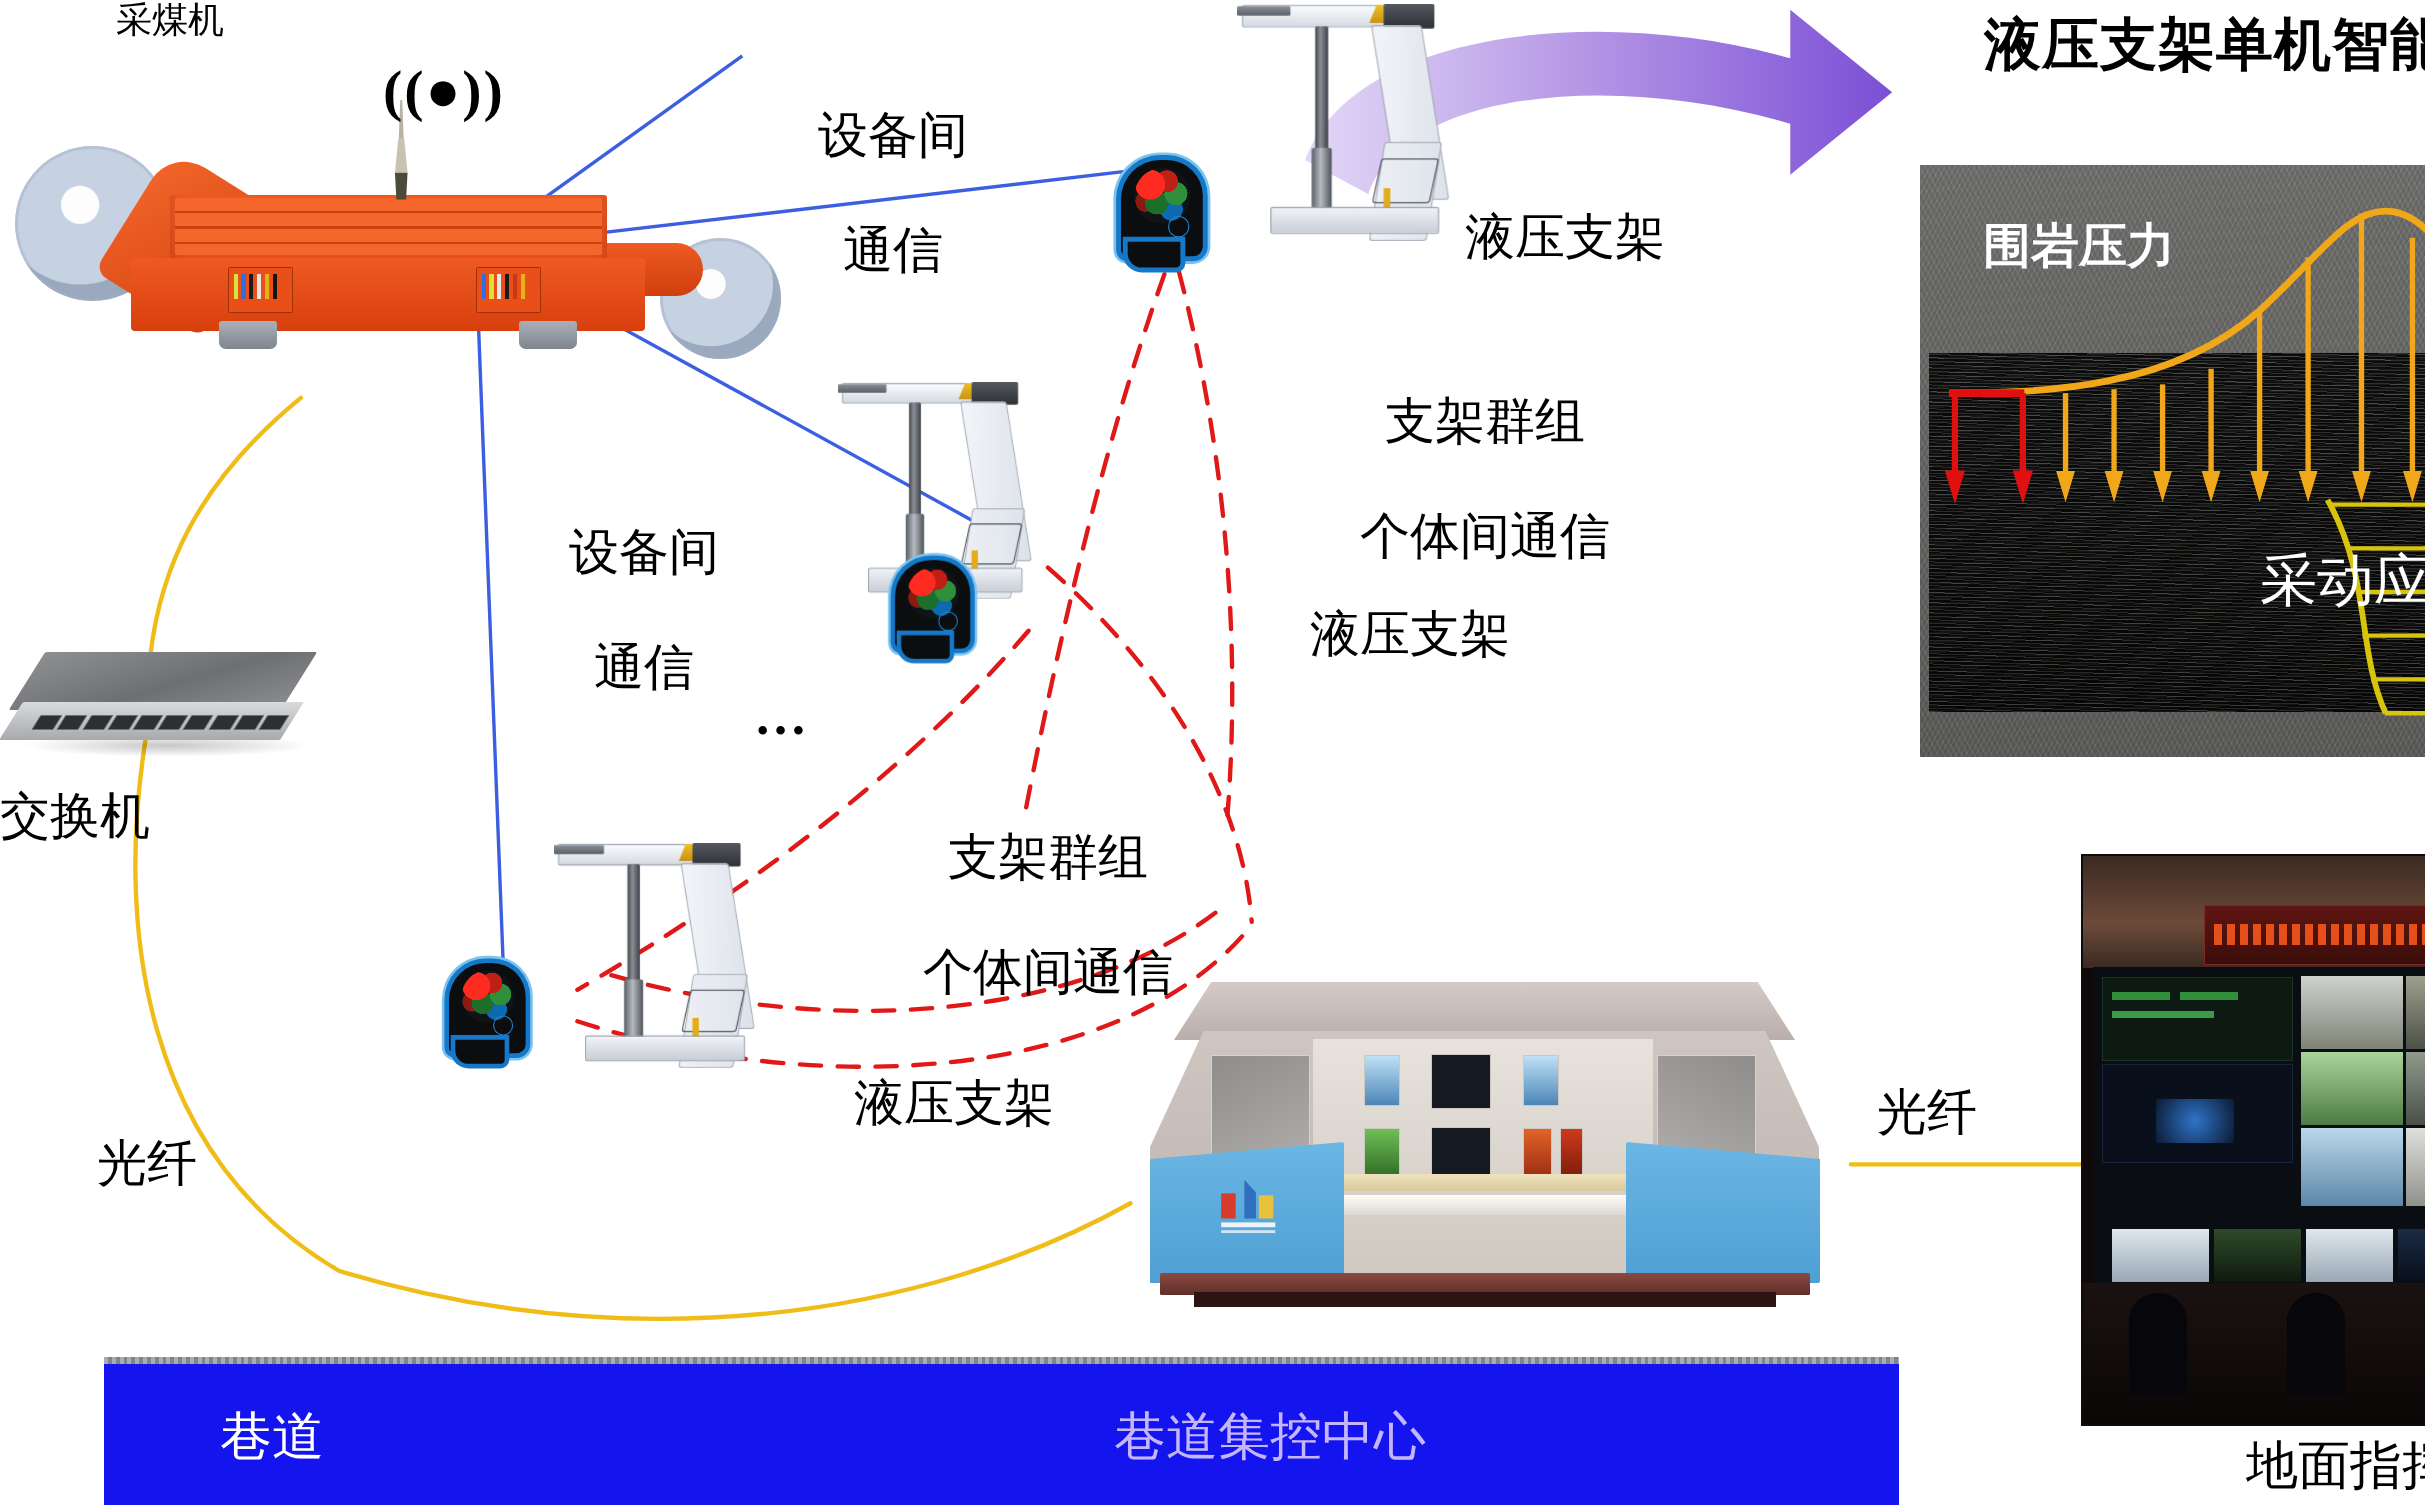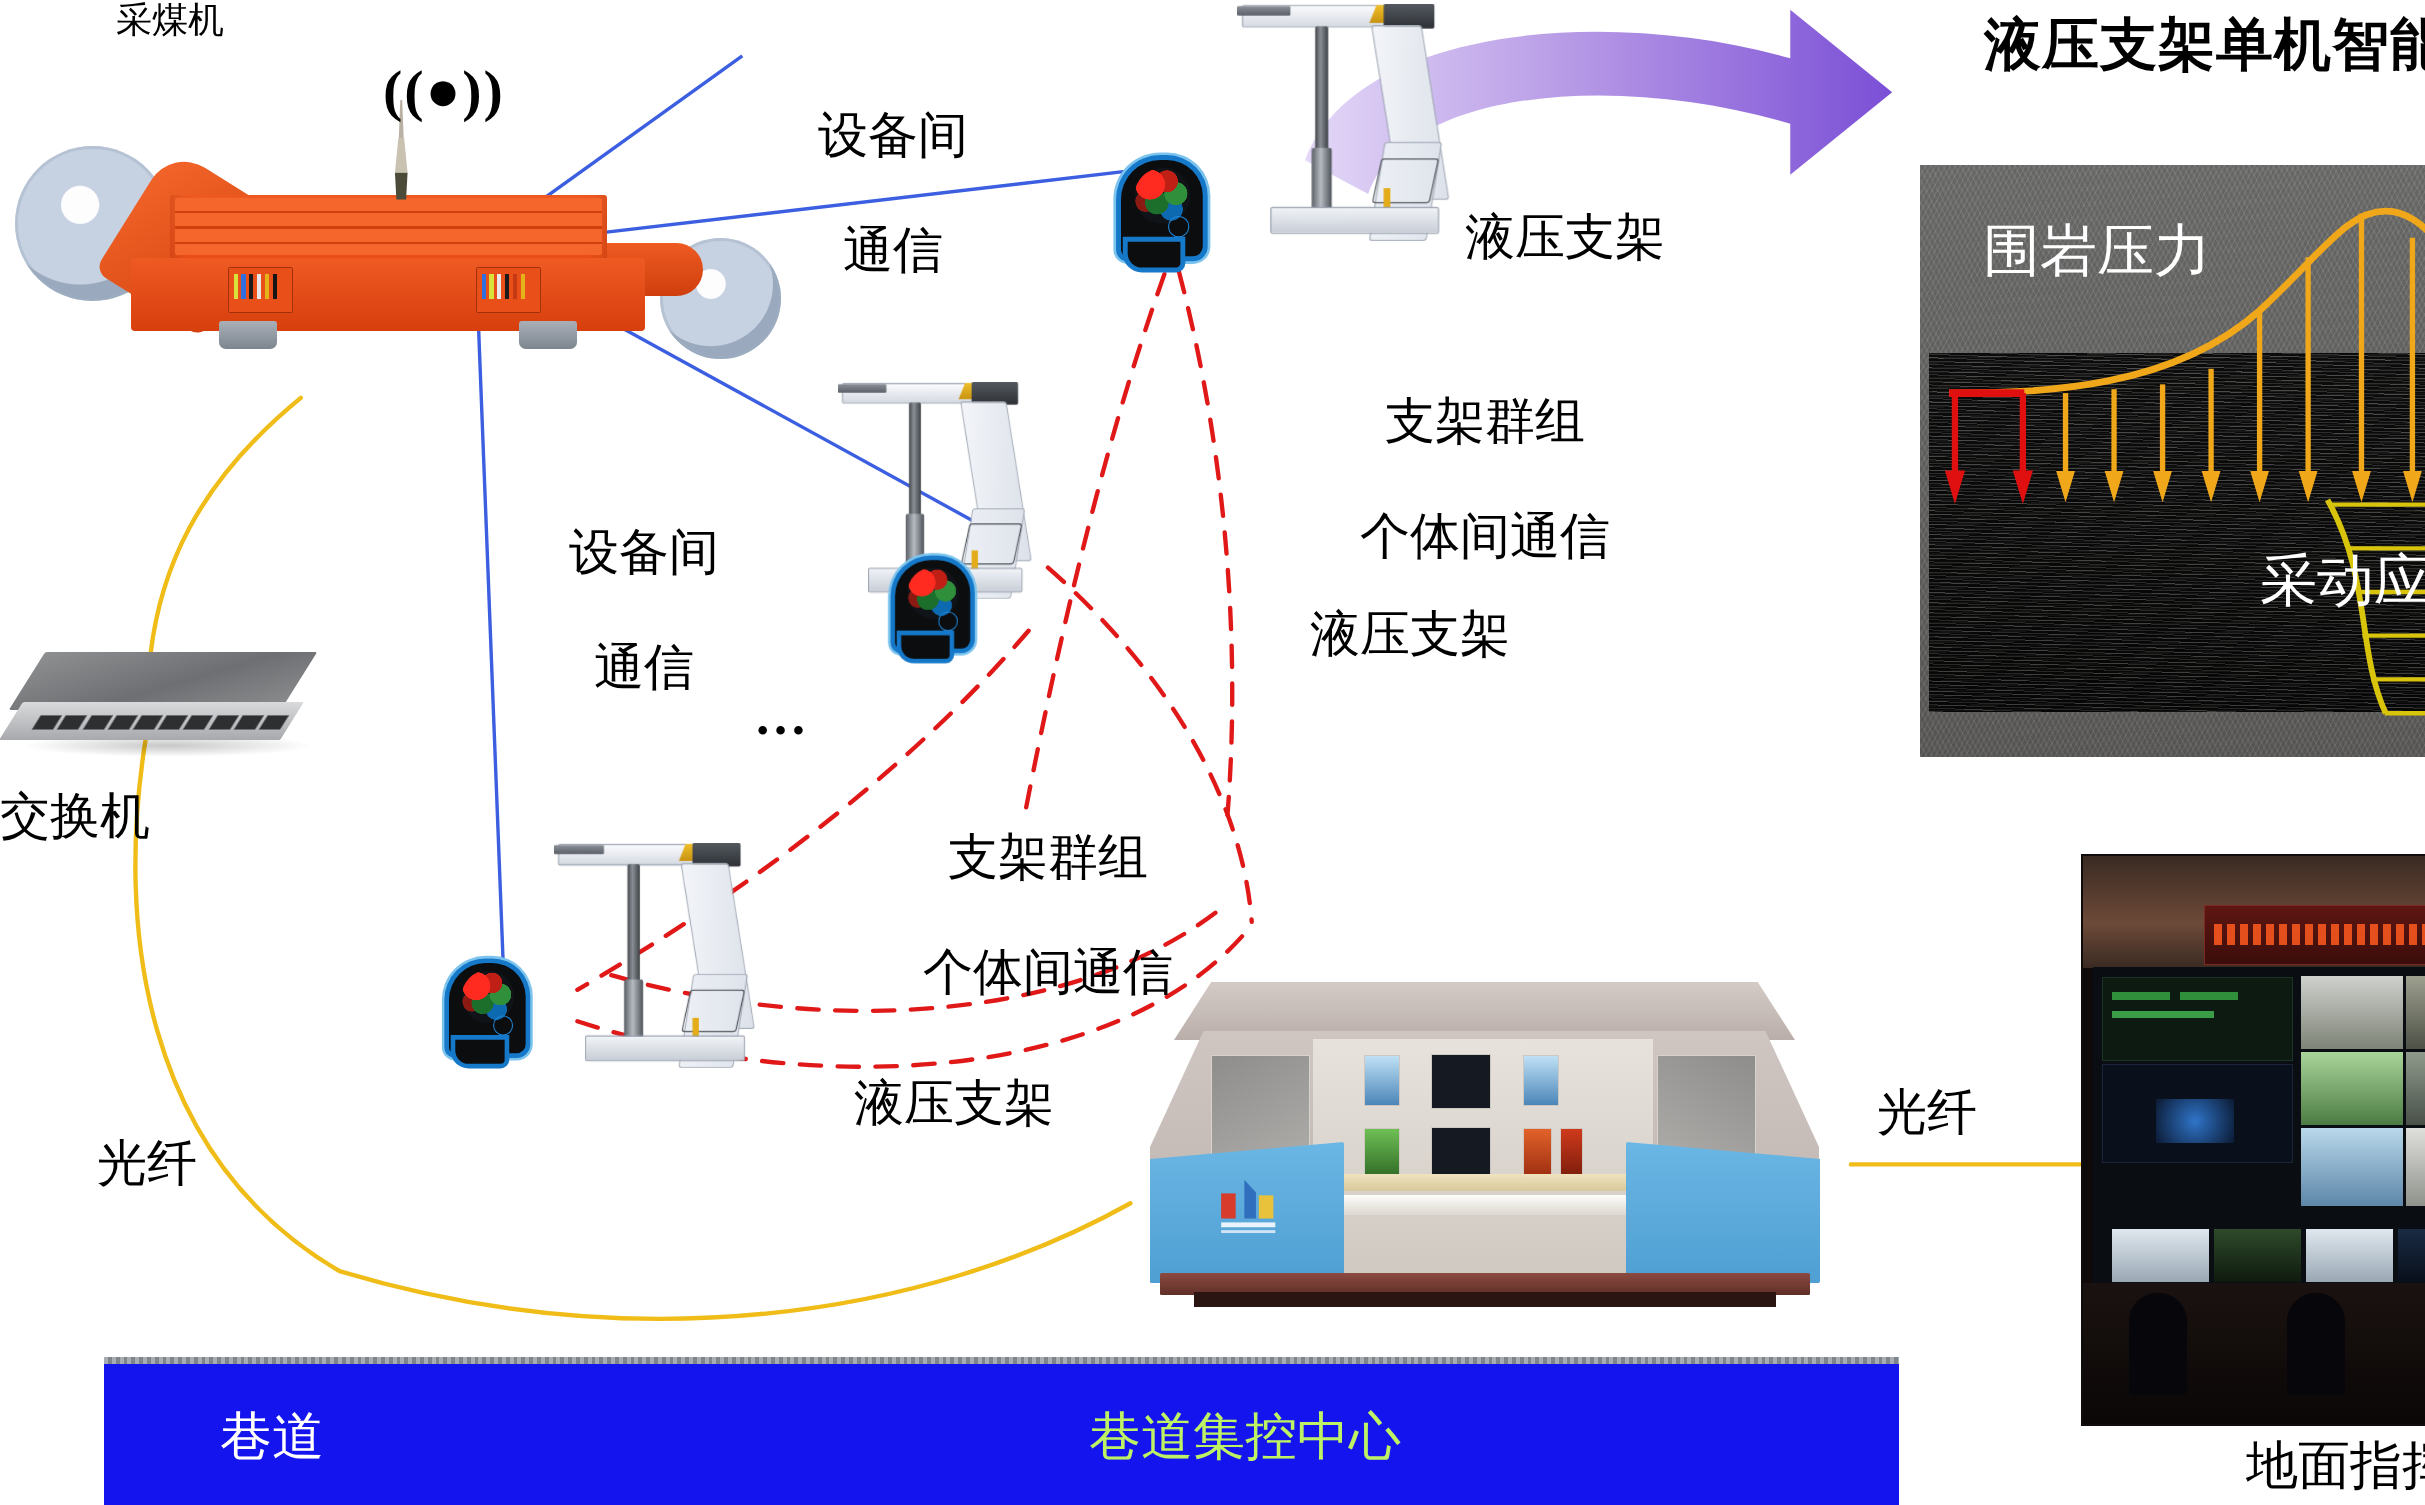--- a/index.html
+++ b/index.html
@@ -449,21 +449,21 @@
       <g stroke="#13a03a" stroke-width="7">
         <line x1="1240" y1="760" x2="1310" y2="760"></line>
           <polygon points="1306,752 1306,768 1332,760" fill="#13a03a"></polygon>
         <line x1="1240" y1="830" x2="1310" y2="830"></line>
           <polygon points="1306,822 1306,838 1332,830" fill="#13a03a"></polygon>
         <line x1="1240" y1="900" x2="1310" y2="900"></line>
           <polygon points="1306,892 1306,908 1332,900" fill="#13a03a"></polygon>
       </g>
     </svg>
 
-    <div class="lbl" style="left:63px;top:53px;font-size:57px;color:#fff;">围岩压力</div>
+    <div class="lbl" style="left:63px;top:53px;font-size:48px;color:#fff;font-weight:bold;">围岩压力</div>
 
     <div class="lbl" style="left:340px;top:383px;font-size:57px;color:#fff;">采动应力</div>
   </div>
 
   <div class="opsroom">
     <div class="or-ceil"></div>
     <div class="or-banner">
       <div class="or-banner-txt"></div>
     </div>
     <div class="or-wall"></div>
@@ -492,17 +492,17 @@
     <div class="or-desk"></div>
     <div class="or-person" style="left:46px;"></div>
     <div class="or-person" style="left:204px;"></div>
 
   </div>
   <div class="lbl" style="left:2246px;top:1436px;font-size:52px;">地面指挥控制中心</div>
 
   <div class="roadway">
     <div class="hatch"></div>
     <div class="lbl" style="left:116px;top:43px;font-size:52px;color:#fff;">巷道</div>
-    <div class="lbl" style="left:985px;top:43px;font-size:52px;color:#bef264;">巷道集控中心</div>
+    <div class="lbl" style="left:1010px;top:43px;font-size:52px;color:#c4b5fd;">巷道集控中心</div>
   </div>
 
 </div>
 
 
 </body></html>

